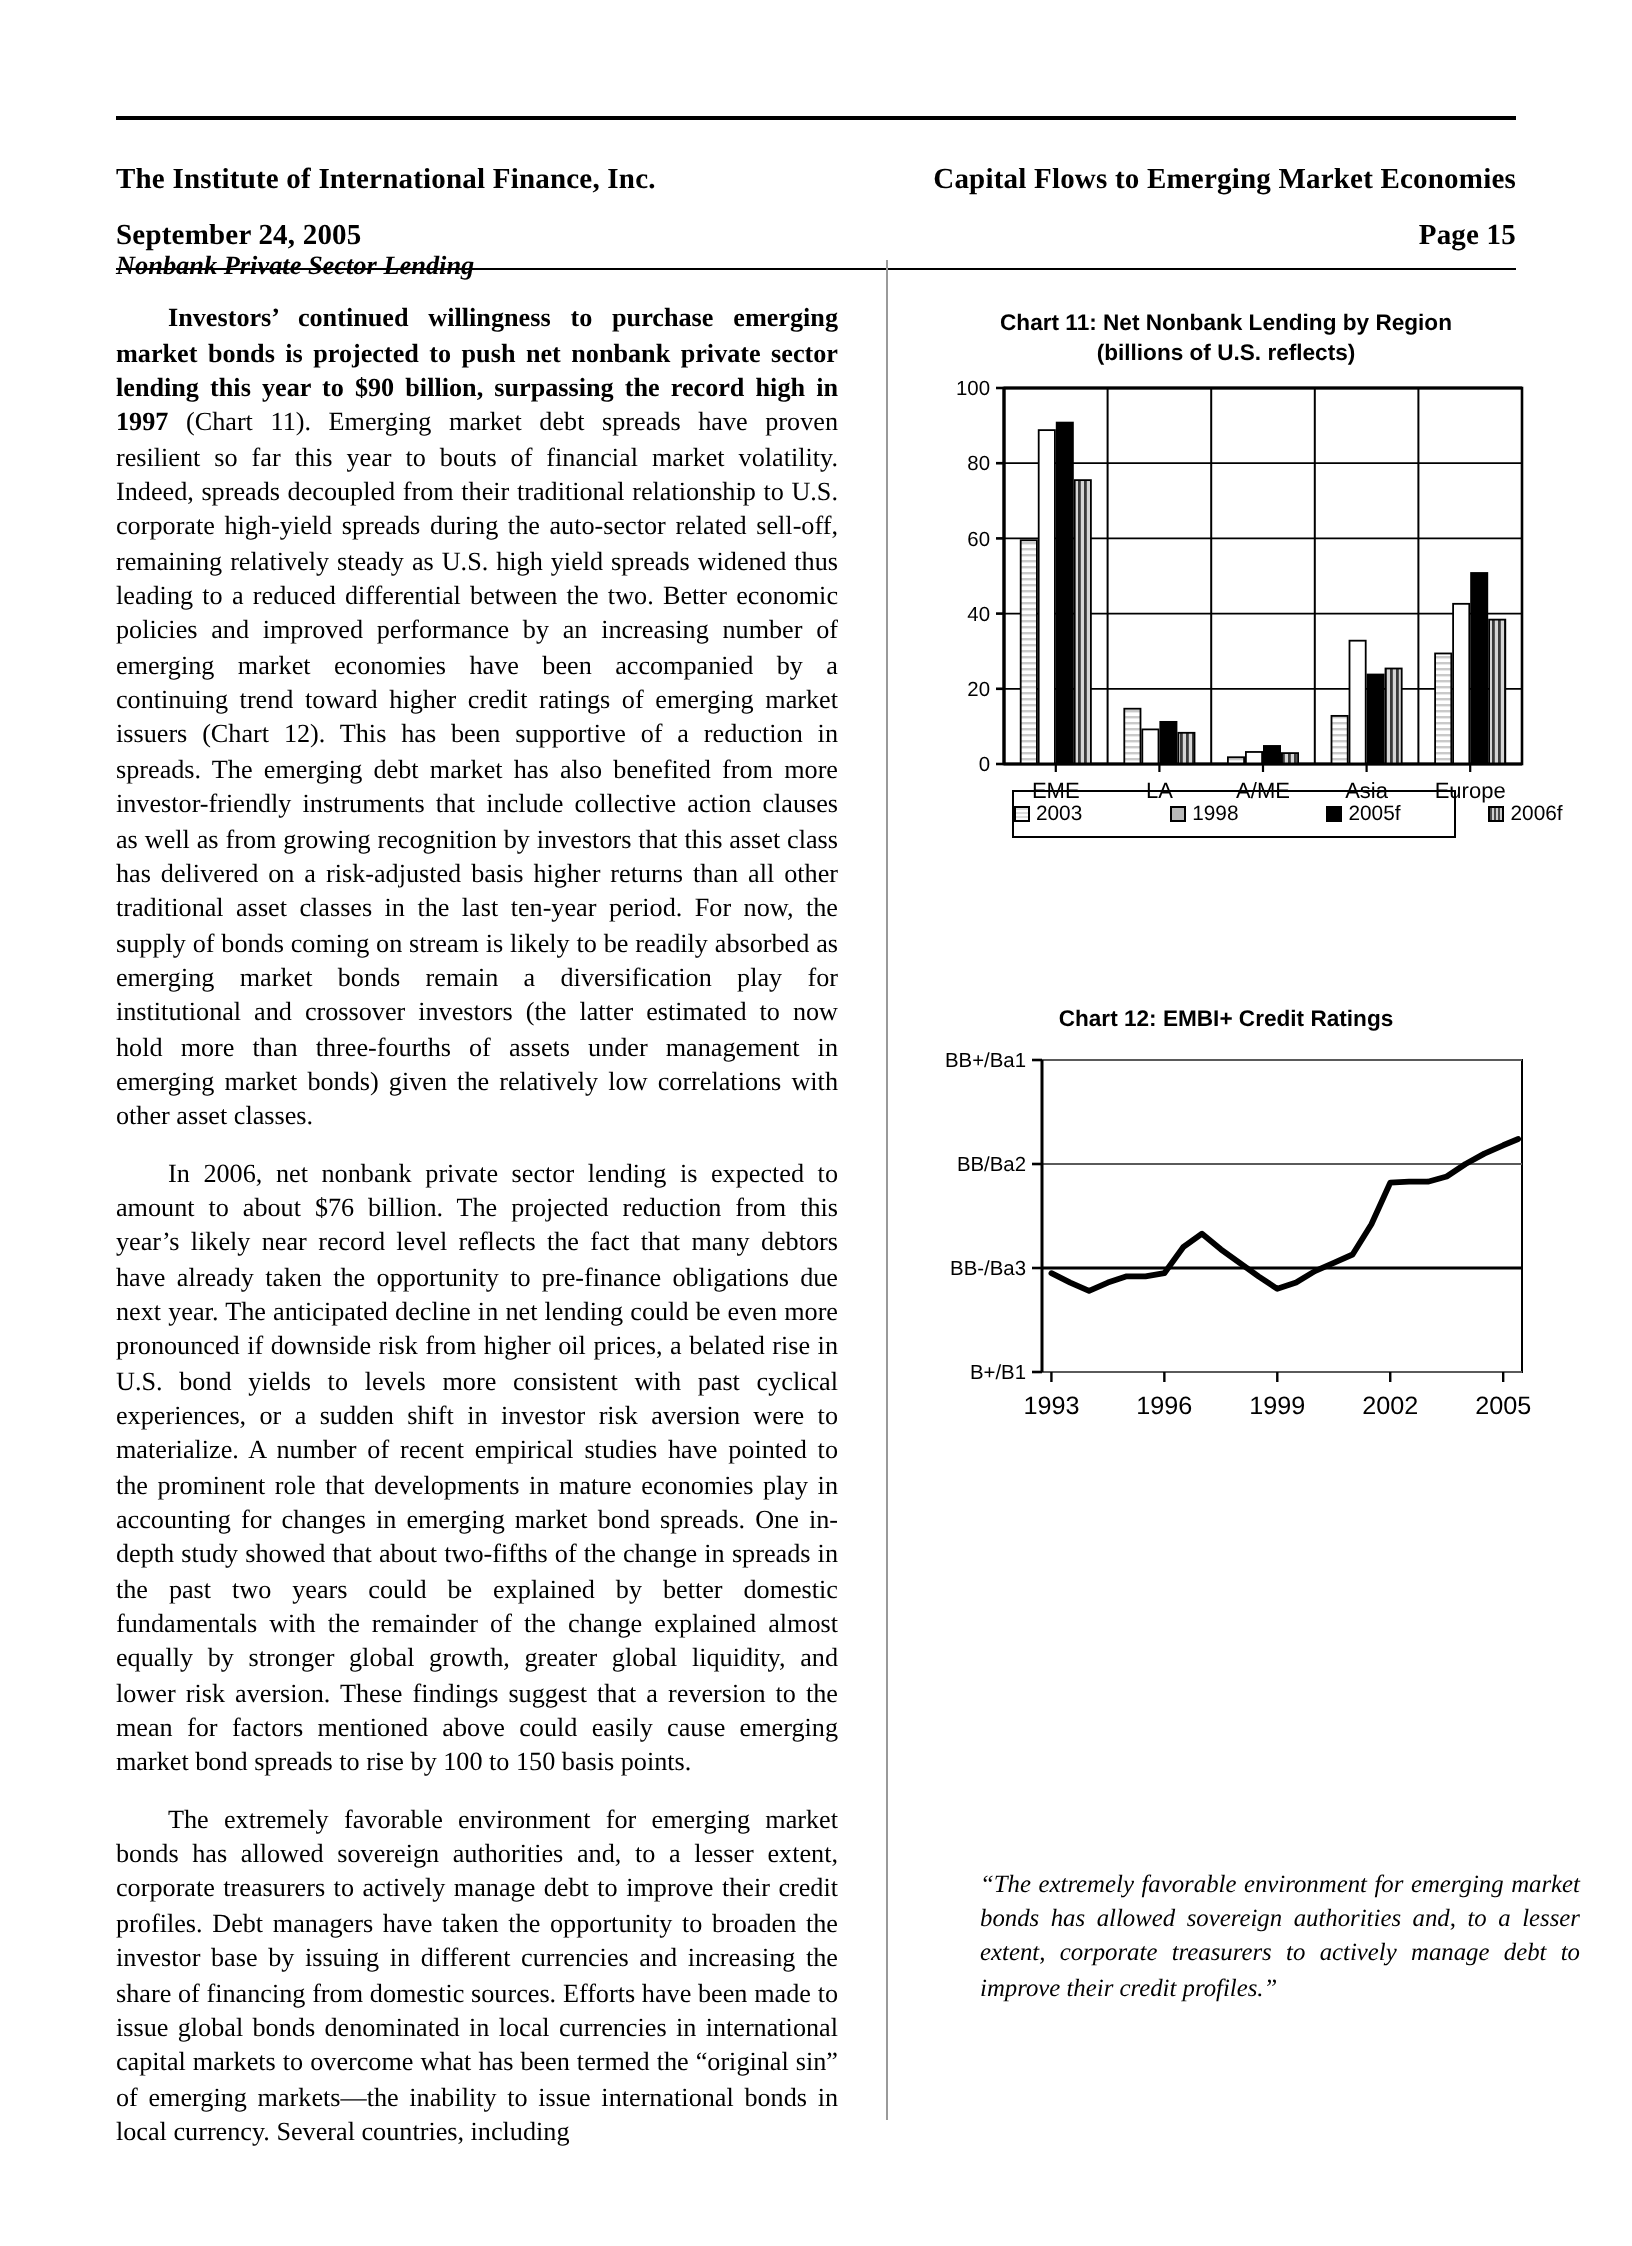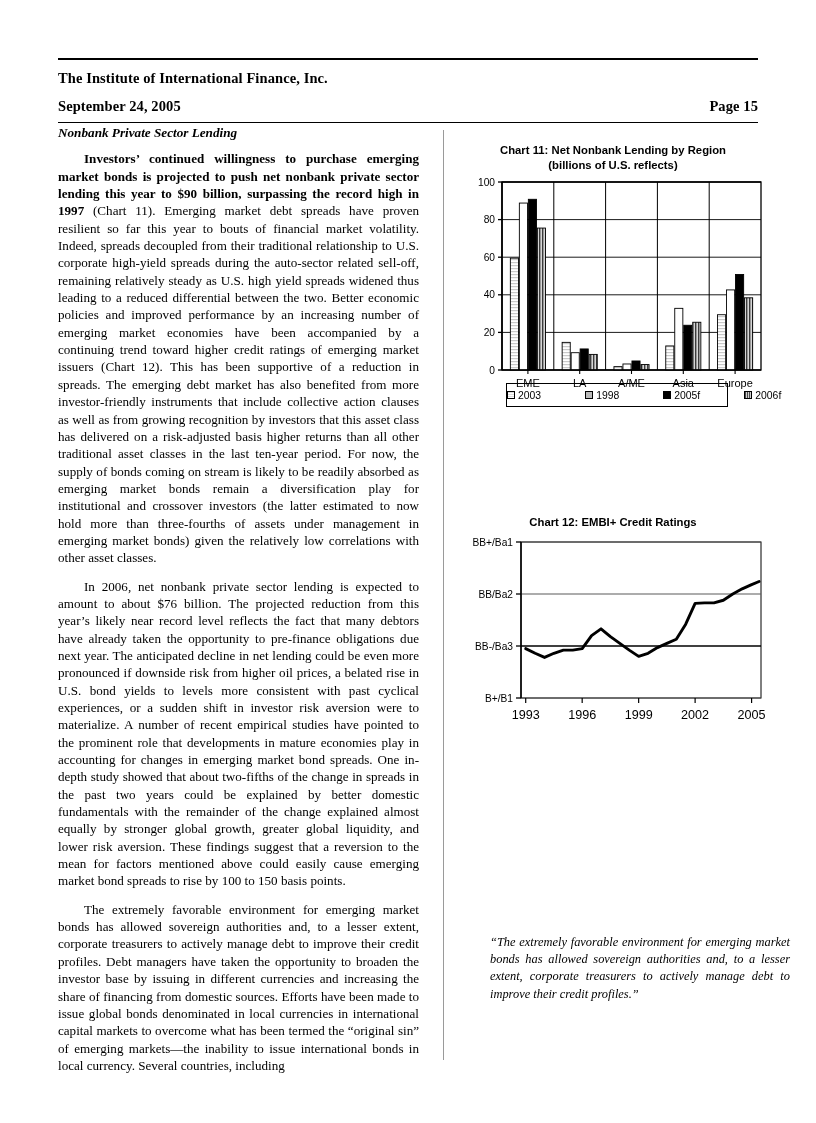--- a/index.html
+++ b/index.html
@@ -40,21 +40,21 @@
     height: 0;
   }
   .header-row {
     display: flex;
     justify-content: space-between;
     align-items: baseline;
     font-weight: bold;
     font-size: 14.5px;
     letter-spacing: .1px;
   }
-  .header-row.r1 { padding: 10px 0 2px 0; gap: 40px; }
+  .header-row.r1 { padding: 22px 0 2px 0; gap: 40px; }
   .header-row.r2 { padding: 9px 0 7px 0; }
 
   
   .col-divider {
     position: absolute;
     left: 443px;
     top: 130px;
     width: 0;
     height: 930px;
     border-left: 1px solid #9a9a9a;
@@ -95,21 +95,21 @@
   
   .chart-title {
     font-family: "Liberation Sans", "DejaVu Sans", sans-serif;
     font-weight: bold;
     font-size: 11.3px;
     text-align: center;
     line-height: 14.5px;
     color: #000;
   }
 
-  .chart11-wrap { position: relative; margin-top: 12px; }
+  .chart11-wrap { position: relative; margin-top: 24px; }
   .chart12-wrap { position: relative; margin-top: 12px; }
 
   .chart-svg { display: block; }
 
   
   .legend-box {
     position: absolute;
     left: 48px;
     top: 240px;
     width: 222px;
@@ -154,20 +154,21 @@
 </style>
 </head>
 <body>
 
 <div class="page">
 
   <div class="header">
     <div class="rule-thick"></div>
     <div class="header-row r1">
       <span>The Institute of International Finance, Inc.</span>
+      <span>Capital Flows to Emerging Market Economies</span>
     </div>
     <div class="header-row r2">
       <span>September 24, 2005</span>
       <span>Page 15</span>
     </div>
     <div class="rule-thin"></div>
   </div>
 
   <div class="col-divider"></div>
 
@@ -270,21 +271,21 @@
           <span class="swatch sw-2005"></span>
           <span>2005f</span>
         </span>
         <span class="legend-item">
           <span class="swatch sw-2006"></span>
           <span>2006f</span>
         </span>
       </div>
     </div>
 
-    <div class="chart12-wrap" style="margin-top:108px;">
+    <div class="chart12-wrap" style="margin-top:84px;">
       <div class="chart-title">
         <div>Chart 12:  EMBI+ Credit Ratings</div>
       </div>
       <svg class="chart-svg" id="svg12" width="310" height="215" viewBox="0 0 310 215">
           <rect x="63" y="12" width="240" height="156" fill="#ffffff" stroke="#000000" stroke-width="1"></rect>
           <line x1="63" y1="168" x2="303" y2="168" stroke="#5a5a5a" stroke-width="1.1"></line>
           <line x1="58" y1="168" x2="63" y2="168" stroke="#000000" stroke-width="1.3"></line>
           <text x="55" y="171.6" text-anchor="end" font-size="10.2" fill="#000000">B+/B1</text>
           <line x1="63" y1="116" x2="303" y2="116" stroke="#000000" stroke-width="1.5"></line>
           <line x1="58" y1="116" x2="63" y2="116" stroke="#000000" stroke-width="1.3"></line>

